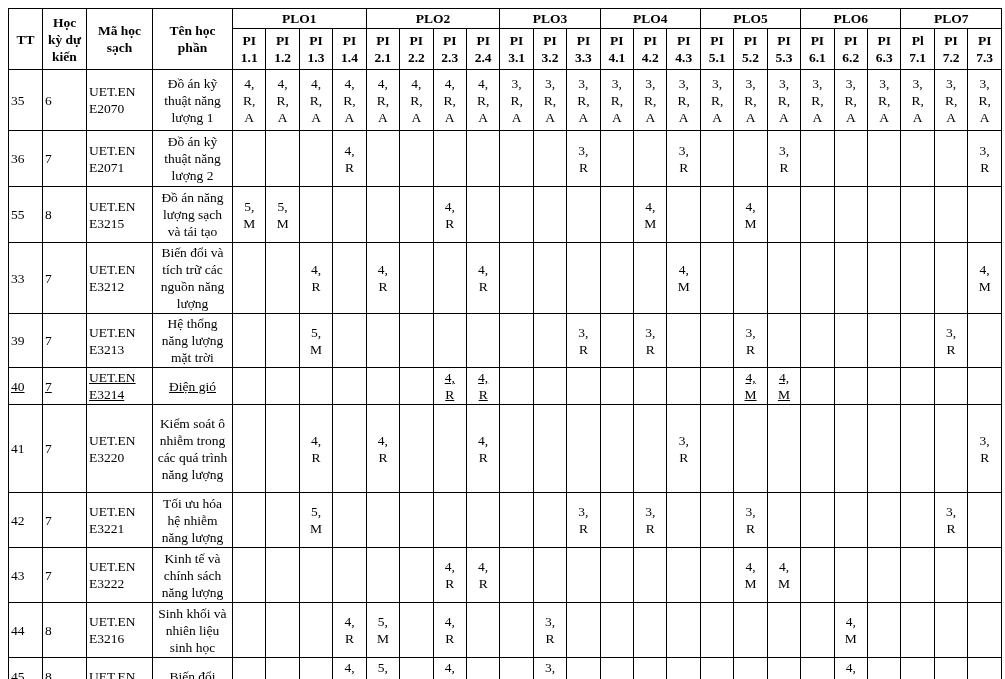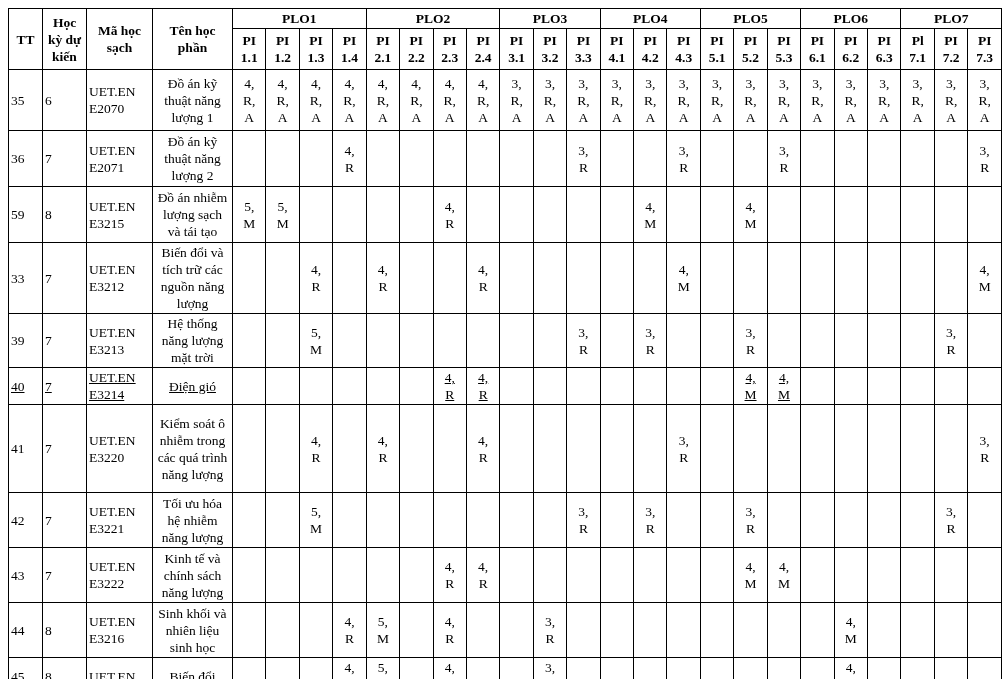--- a/index.html
+++ b/index.html
@@ -168,24 +168,24 @@
           <td class="c-val"></td>
           <td class="c-val">3,<br>R</td>
           <td class="c-val"></td>
           <td class="c-val"></td>
           <td class="c-val"></td>
           <td class="c-val"></td>
           <td class="c-val"></td>
           <td class="c-val">3,<br>R</td>
         </tr>
         <tr style="height: 56px;">
-          <td class="c-tt">59</td>
+          <td class="c-tt">55</td>
           <td class="c-sem">8</td>
           <td class="c-code">UET.EN<br>E3215</td>
-          <td class="c-name">Đồ án nhiễm lượng sạch và tái tạo</td>
+          <td class="c-name">Đồ án năng lượng sạch và tái tạo</td>
           <td class="c-val">5,<br>M</td>
           <td class="c-val">5,<br>M</td>
           <td class="c-val"></td>
           <td class="c-val"></td>
           <td class="c-val"></td>
           <td class="c-val"></td>
           <td class="c-val">4,<br>R</td>
           <td class="c-val"></td>
           <td class="c-val"></td>
           <td class="c-val"></td>

